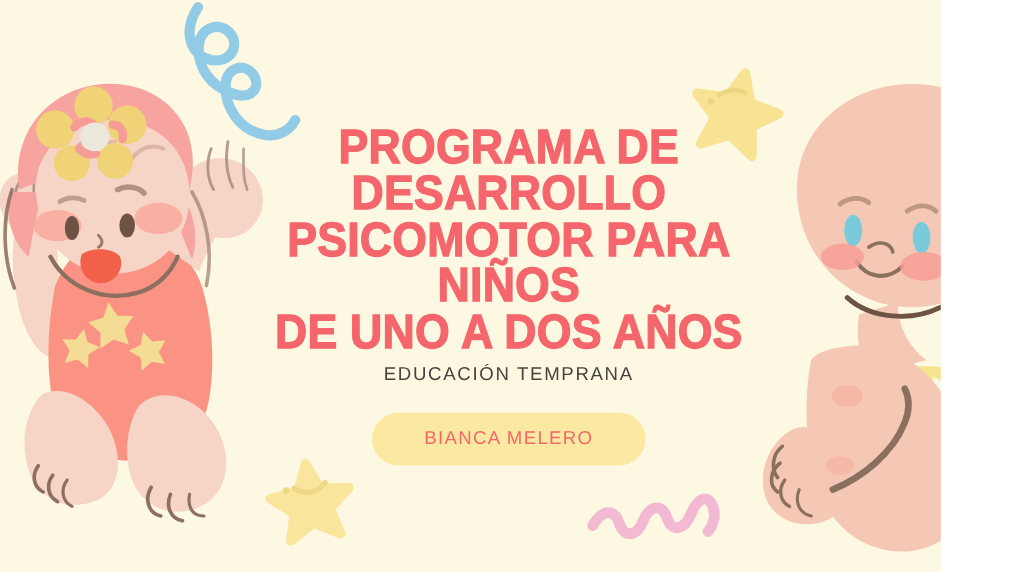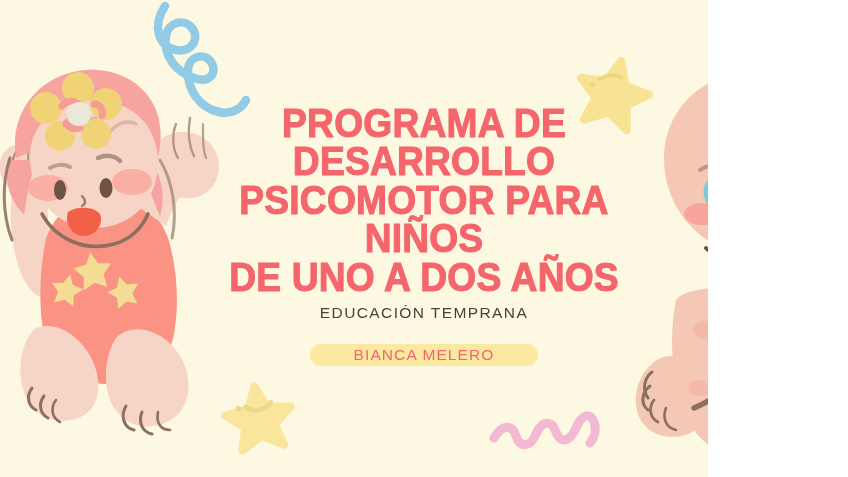--- a/index.html
+++ b/index.html
@@ -2,21 +2,21 @@
 <html><head>
 <meta charset="utf-8">
 <style>
   html, body {
     margin: 0;
     padding: 0;
     background: #ffffff;
   }
   #slide {
     position: relative;
-    width: 708px;
+    width: 784px;
     height: 477px;
     overflow: hidden;
     background: #FDF8E1;
     font-family: "Liberation Sans", sans-serif;
     text-decoration: underline;
   }
 
   
   .center-stack {
     position: absolute;
@@ -48,21 +48,21 @@
     margin-top: 8px;
     font-weight: 400;
   }
   .author-pill {
     display: inline-block;
     margin-top: 22px;
     background: #FBE9A2;
     color: #F4666B;
     border: none;
     border-radius: 22px;
-    padding: 2px 44px;
+    padding: 13px 44px;
     font-size: 15.5px;
     letter-spacing: 1.1px;
     text-transform: uppercase;
     font-family: "Liberation Sans", sans-serif;
     cursor: pointer;
   }
 
   
   .deco, .art {
     position: absolute;

